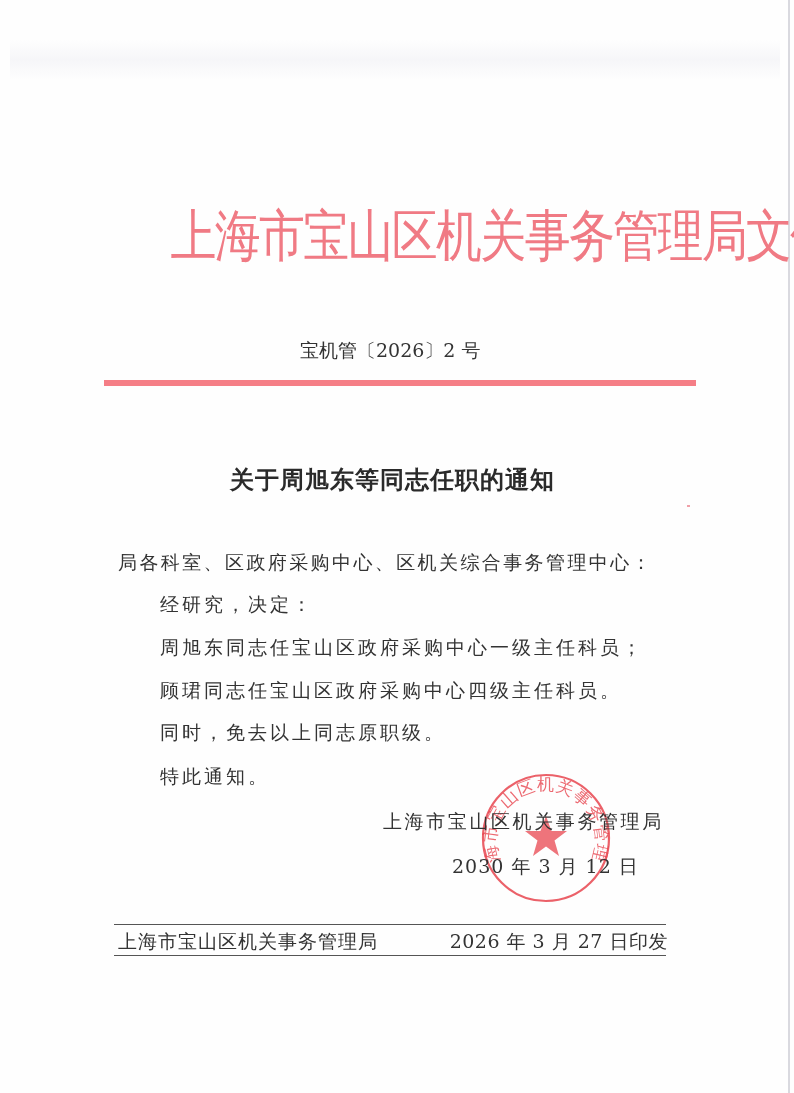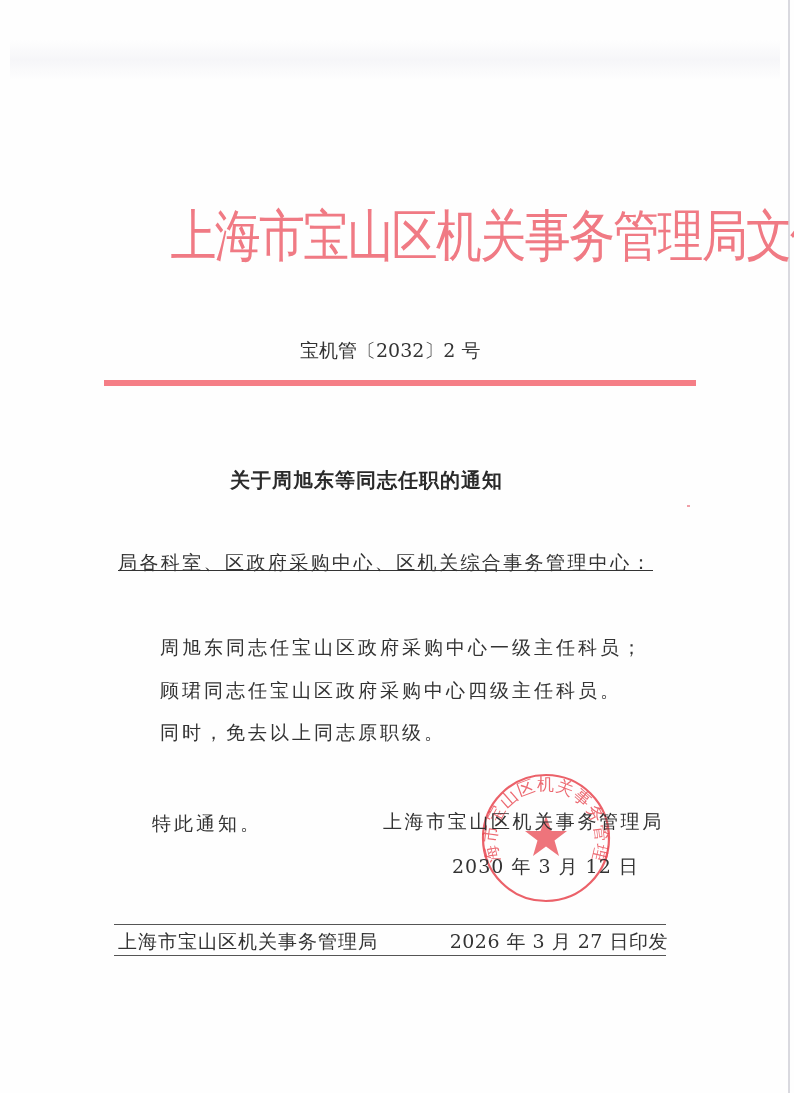--- a/index.html
+++ b/index.html
@@ -65,41 +65,41 @@
       width: 592px;
       height: 6px;
       background: #f57e86;
     }
     .notice-title {
       position: absolute;
       left: 230px;
       top: 462px;
       font-family: "DejaVu Sans", "Liberation Sans", sans-serif;
       font-weight: bold;
-      font-size: 20px;
+      font-size: 24px;
       line-height: 36px;
       color: #2a2a2a;
       white-space: nowrap;
       letter-spacing: 1px;
       text-align: center;
     }
     .body-line {
       position: absolute;
       font-size: 19px;
       line-height: 28px;
       color: #333;
       white-space: nowrap;
       letter-spacing: 3px;
     }
-    .recipients { left: 118px; top: 548px; letter-spacing: 2.4px; text-decoration: underline; }
+    .recipients { left: 118px; top: 548px; letter-spacing: 2.4px; }
     .para-1 { left: 160px; top: 590px; }
     .para-2 { left: 160px; top: 633px; }
     .para-3 { left: 160px; top: 676px; }
     .para-4 { left: 160px; top: 719px; font-family: Liberation Serif, serif; }
-    .para-5 { left: 152px; top: 762px; margin-top: 47px; }
+    .para-5 { left: 160px; top: 762px; }
 
     .seal {
       position: absolute;
       left: 480px;
       top: 772px;
       width: 132px;
       height: 132px;
     }
     .signer {
       left: 383px;
@@ -159,29 +159,30 @@
   </style>
 </head>
 <body>
 
 <div class="page">
   <div class="scan-smudge"></div>
   <div class="right-edge"></div>
 
   <div class="header-title">上海市宝山区机关事务管理局文件</div>
 
-  <div class="doc-number">宝机管〔2032〕2 号</div>
+  <div class="doc-number">宝机管〔2026〕2 号</div>
 
   <div class="red-rule"></div>
 
   <div class="notice-title">关于周旭东等同志任职的通知</div>
 
   <div class="speck"></div>
 
   <div class="body-line recipients">局各科室、区政府采购中心、区机关综合事务管理中心：</div>
+  <div class="body-line para-1">经研究，决定：</div>
   <div class="body-line para-3">顾珺同志任宝山区政府采购中心四级主任科员。</div>
   <div class="body-line para-2">周旭东同志任宝山区政府采购中心一级主任科员；</div>
   <div class="body-line para-4">同时，免去以上同志原职级。</div>
   <div class="body-line para-5">特此通知。</div>
 
   <svg class="seal" viewBox="0 0 132 132" xmlns="http://www.w3.org/2000/svg">
     <defs>
       <path id="sealArc" d="M 22 92 A 50 50 0 1 1 110 92" fill="none"></path>
     </defs>
     <circle cx="66" cy="66" r="63" fill="none" stroke="#e8454f" stroke-width="2.2" opacity="0.85"></circle>

